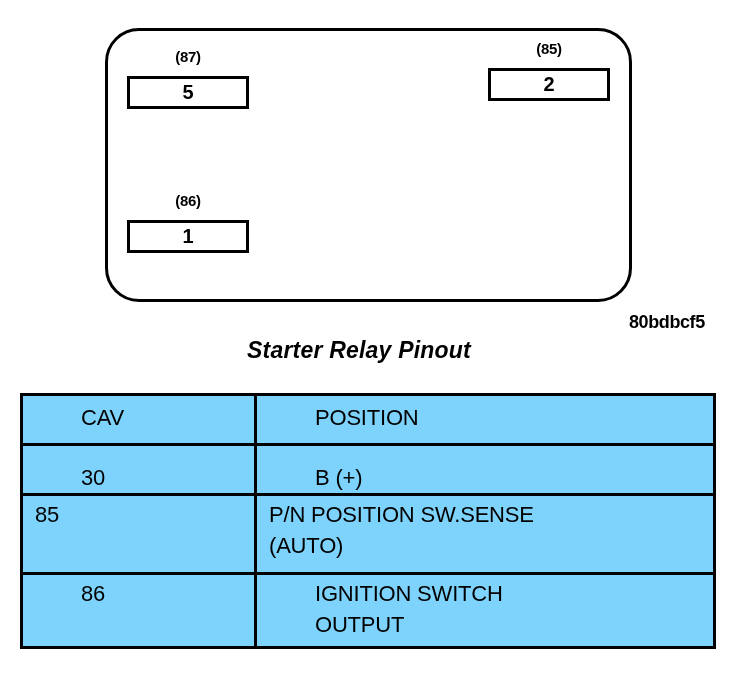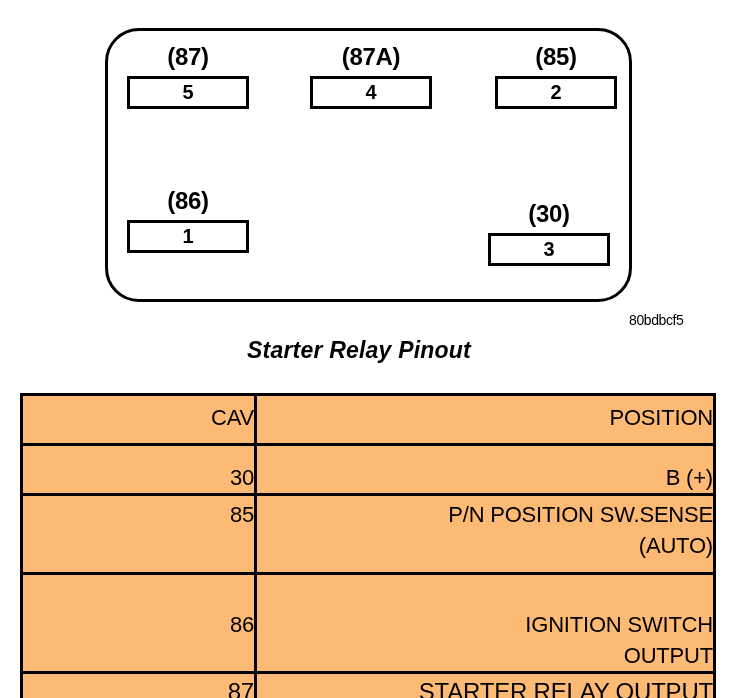--- a/index.html
+++ b/index.html
@@ -39,52 +39,52 @@
     position: absolute;
     width: 122px;
     height: 33px;
   }
   .terminal-label {
     position: absolute;
     left: 0;
     top: -34px;
     width: 122px;
     text-align: center;
-    font-size: 24px;
+    font-size: 15px;
     font-weight: bold;
     line-height: 30px;
     letter-spacing: -0.3px;
   }
   .terminal-box {
     position: absolute;
     left: 0; top: 0;
     width: 122px;
     height: 33px;
     border: 3px solid #000;
     box-sizing: border-box;
     background: #fff;
     text-align: center;
     font-size: 20px;
     font-weight: bold;
     line-height: 27px;
   }
   
   #terminal-87  { left: 127px; top: 76px; }
   #terminal-87a { left: 310px; top: 76px; }
-  #terminal-85  { left: 488px; top: 76px; margin-left: 7px; }
+  #terminal-85  { left: 488px; top: 68px; }
   
   #terminal-86  { left: 127px; top: 220px; }
   #terminal-30  { left: 488px; top: 233px; }
 
   .figure-id {
     position: absolute;
     left: 629px;
     top: 312px;
-    font-size: 14px;
-    font-weight: normal;
+    font-size: 18px;
+    font-weight: bold;
     letter-spacing: -0.4px;
   }
   .figure-caption {
     position: absolute;
     left: 0;
     top: 337px;
     width: 752px;
     text-align: center;
     font-size: 23px;
     font-weight: bold;
@@ -101,22 +101,21 @@
     left: 20px;
     top: 393px;
     width: 693px;
     border-collapse: collapse;
     table-layout: fixed;
   }
   #pinout-table td {
     border: 3px solid #000;
     vertical-align: top;
     padding: 0;
-    background: #fdba74;
-    text-align: right;
+    background: #7dd3fc;
   }
   .col-cav   { width: 234px; }
   .col-func  { width: 459px; }
 
   .cell-inner {
     padding: 5px 0 0 58px;
     font-size: 22px;
     line-height: 31px;
     letter-spacing: -0.2px;
     white-space: pre-line;
@@ -127,53 +126,45 @@
   tr.row-header td { height: 47px; }
   tr.row-30 td     { height: 40px; }
   tr.row-85 td     { height: 76px; }
   tr.row-86 td     { height: 71px; }
   tr.row-87 td     { height: 46px; }
 
   tr.row-87 .cell-inner { font-size: 24px; padding-top: 2px; }
   tr.row-header .cell-inner { padding-top: 6px; }
   tr.row-30 .cell-inner { padding-top: 16px; }
   tr.row-85 .cell-inner { padding-top: 3px; padding-left: 12px; }
-  tr.row-86 .cell-inner { padding-top: 3px; margin-top: 31px; }
+  tr.row-86 .cell-inner { padding-top: 3px; }
 </style>
 </head>
 <body>
 
 <div id="relay-diagram">
 
   <div class="relay-body"></div>
 
   <div class="terminal" id="terminal-87">
     <div class="terminal-label">(87)</div>
     <div class="terminal-box">5</div>
   </div>
 
-  <div class="terminal" id="terminal-87a">
-    <div class="terminal-label">(87A)</div>
-    <div class="terminal-box">4</div>
-  </div>
 
   <div class="terminal" id="terminal-85">
     <div class="terminal-label">(85)</div>
     <div class="terminal-box">2</div>
   </div>
 
   <div class="terminal" id="terminal-86">
     <div class="terminal-label">(86)</div>
     <div class="terminal-box">1</div>
   </div>
 
-  <div class="terminal" id="terminal-30">
-    <div class="terminal-label">(30)</div>
-    <div class="terminal-box">3</div>
-  </div>
 
   <div class="figure-id">80bdbcf5</div>
   <div class="figure-caption">Starter Relay Pinout</div>
 </div>
 
 <table id="pinout-table">
   <colgroup>
     <col class="col-cav">
     <col class="col-func">
   </colgroup>
@@ -209,22 +200,14 @@
     <tr class="row-86">
       <td>
         <div class="cell-inner">86</div>
       </td>
       <td>
         <div class="cell-inner">IGNITION SWITCH
 OUTPUT</div>
       </td>
     </tr>
 
-    <tr class="row-87">
-      <td>
-        <div class="cell-inner">87</div>
-      </td>
-      <td>
-        <div class="cell-inner">STARTER RELAY OUTPUT</div>
-      </td>
-    </tr>
   </tbody>
 </table>
 
 </body></html>

